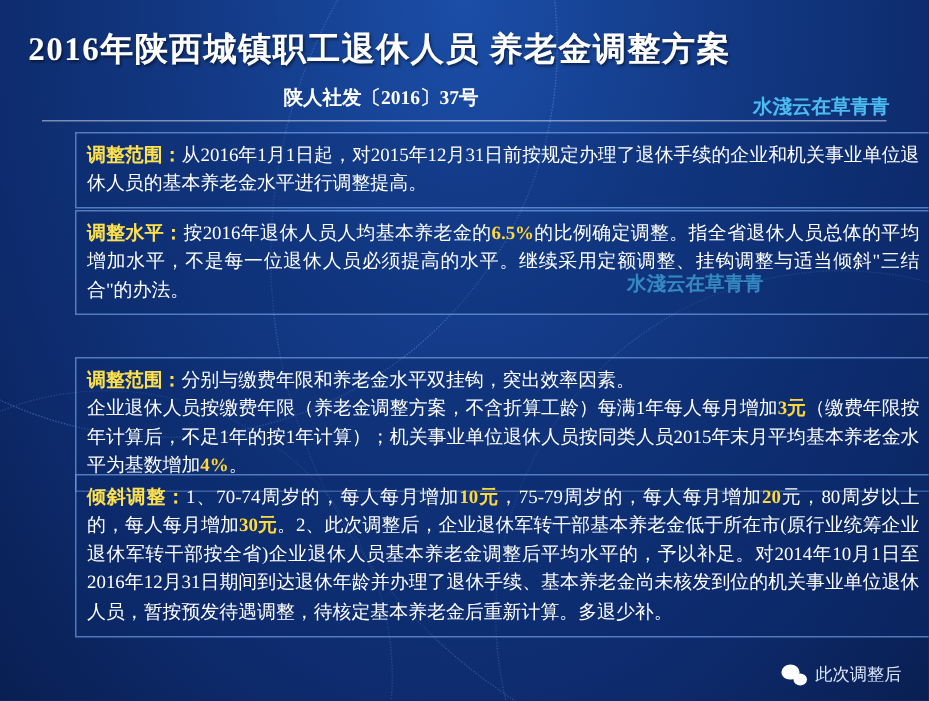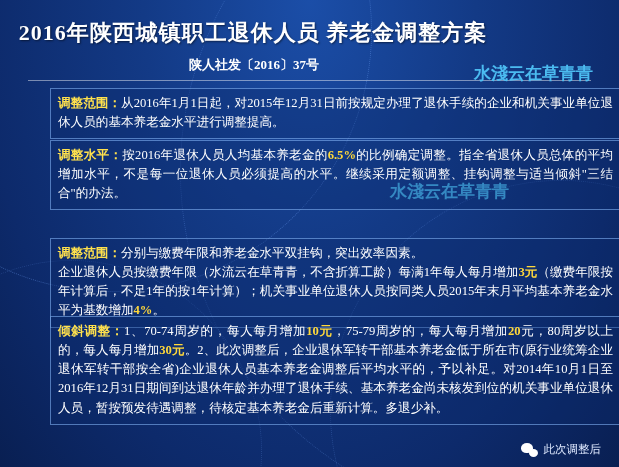--- a/index.html
+++ b/index.html
@@ -63,21 +63,21 @@
     top: 80px;
     left: 28px;
     width: 563px;
     height: 1px;
     background: rgba(255,255,255,0.45);
   }
 
   .wm {
     position: absolute;
     color: #4fc3f7;
-    font-size: 17px;
+    font-size: 13px;
     font-weight: bold;
     font-family: "Liberation Serif", serif;
     white-space: nowrap;
     opacity: 0.95;
   }
   .wm-a { right: 26px; top: 62px; }
   .wm-b { right: 34px; top: 116px; }
   .wm-c { right: 110px; top: 180px; }
 
   .block {
@@ -158,21 +158,21 @@
     <span class="lbl">调整范围：</span><span class="kw">从2016年1月1日起，对2015年12月31日前按规定办理了退休手续的企业和机关事业单位退休人员的基本养老金水平进行调整提高。</span>
   </div>
 
   <div class="block b2">
     <span class="lbl">调整水平：</span><span class="kw">按2016年退休人员人均基本养老金的</span><span class="hi">6.5%</span><span class="kw">的比例确定调整。指全省退休人员总体的平均增加水平，不是每一位退休人员必须提高的水平。继续采用定额调整、挂钩调整与适当倾斜"三结合"的办法。</span>
   </div>
 
 
   <div class="block b4">
     <span class="lbl">调整范围：</span><span class="kw">分别与缴费年限和养老金水平双挂钩，突出效率因素。</span><br>
-    <span class="kw">企业退休人员按缴费年限（水流云在草青青，不含折算工龄）每满1年每人每月增加</span><span class="hi">3元</span><span class="kw">（缴费年限按年计算后，不足1年的按1年计算）；机关事业单位退休人员按同类人员2015年末月平均基本养老金水平为基数增加</span><span class="hi">4%</span><span class="kw">。</span>
+    <span class="kw">企业退休人员按缴费年限（养老金调整方案，不含折算工龄）每满1年每人每月增加</span><span class="hi">3元</span><span class="kw">（缴费年限按年计算后，不足1年的按1年计算）；机关事业单位退休人员按同类人员2015年末月平均基本养老金水平为基数增加</span><span class="hi">4%</span><span class="kw">。</span>
   </div>
 
   <div class="block b5">
     <span class="lbl">倾斜调整：</span><span class="kw">1、70-74周岁的，每人每月增加</span><span class="hi">10元</span><span class="kw">，75-79周岁的，每人每月增加</span><span class="hi">20</span><span class="kw">元，80周岁以上的，每人每月增加</span><span class="hi">30元</span><span class="kw">。2、此次调整后，企业退休军转干部基本养老金低于所在市(原行业统筹企业退休军转干部按全省)企业退休人员基本养老金调整后平均水平的，予以补足。对2014年10月1日至2016年12月31日期间到达退休年龄并办理了退休手续、基本养老金尚未核发到位的机关事业单位退休人员，暂按预发待遇调整，待核定基本养老金后重新计算。多退少补。</span>
   </div>
 
   <div class="footer">
     <span class="wechat">
       <span class="b-big"></span>
         <span class="b-small"></span>

